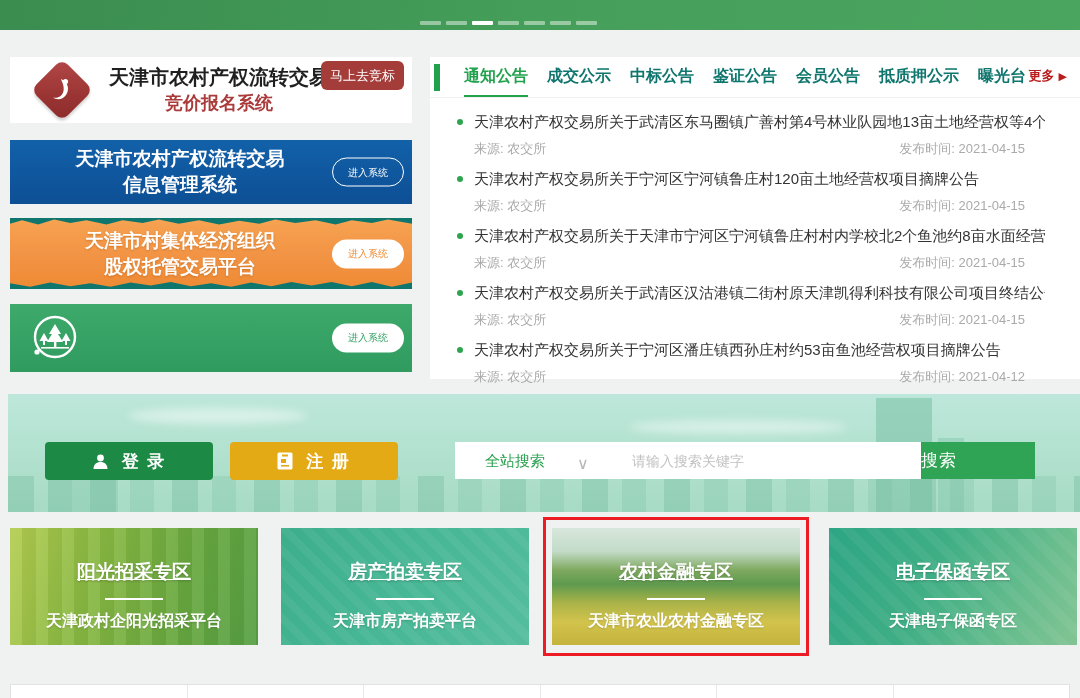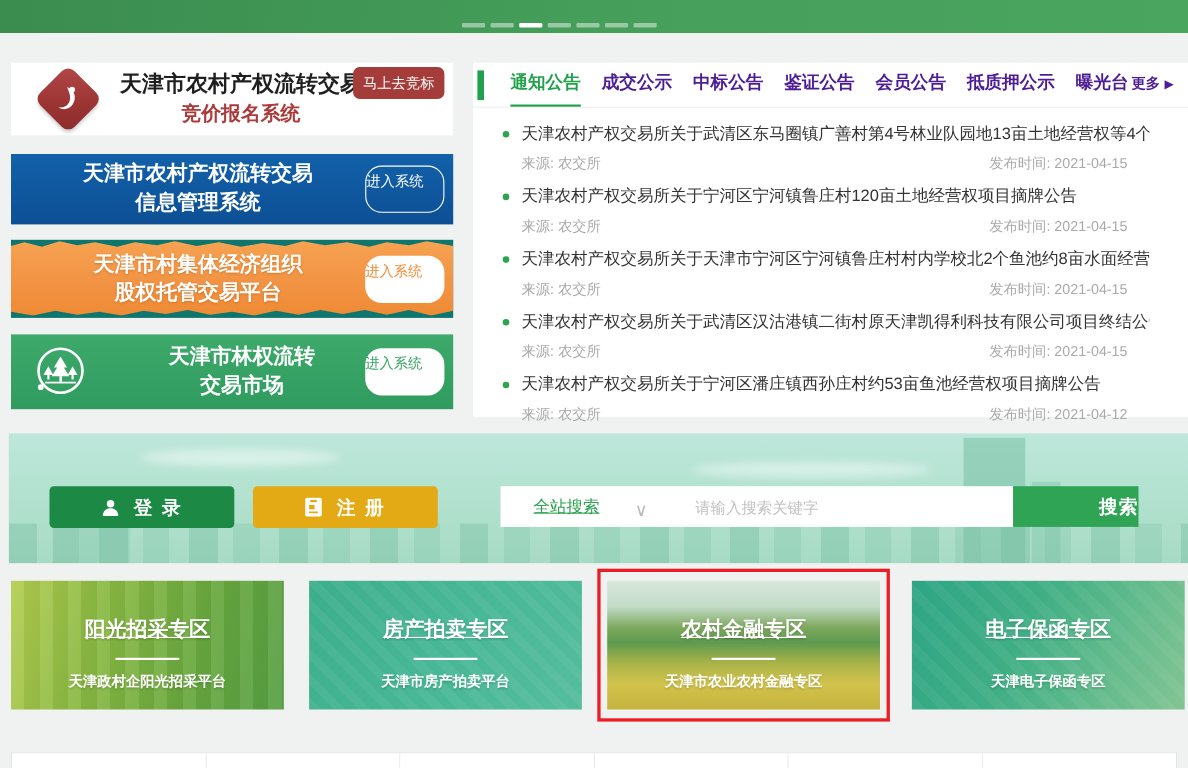--- a/index.html
+++ b/index.html
@@ -26,45 +26,45 @@
   .brand-line1 { font-size:20px; font-weight:bold; color:#1f1f1f; line-height:27px; }
   .brand-line2 { font-size:18px; font-weight:bold; color:#ab3a3a; line-height:25px; }
   .brand-cta { position:absolute; right:8px; top:4px; height:29px; line-height:29px;
     padding:0 9px; background:#a43c3a; color:#fff; font-size:13px; border-radius:6px; cursor:pointer; }
 
   
   .banner { position:absolute; left:10px; width:402px; color:#fff; }
   .banner .btxt { position:absolute; left:0; top:50%; transform:translateY(-50%);
     width:340px; text-align:center; font-size:19px; font-weight:bold; line-height:26px; }
   .enter-btn { position:absolute; right:8px; top:50%; transform:translateY(-50%);
-    width:72px; height:43px; line-height:27px; 
-    border-radius:15px; font-size:13px; cursor:pointer; }
+    width:72px; height:29px; line-height:27px; text-align:center;
+    border-radius:15px; font-size:10px; cursor:pointer; }
   .banner-blue { top:140px; height:64px; background:linear-gradient(180deg,#1261a9,#0d4f95); }
   .banner-blue .enter-btn { border:1px solid #fff; color:#fff; background:transparent; }
   .banner-orange-wrap { top:218px; height:71px; background:#0f766e; }
   .orange-fill { position:absolute; left:0; top:0; right:0; bottom:0;
     background:linear-gradient(180deg,#f6a351 0%,#f29344 55%,#ee8a33 100%);
     clip-path:polygon(0% 8%,3% 3%,7% 9%,11% 2%,15% 7%,19% 3%,24% 9%,28% 3%,33% 7%,37% 2%,42% 8%,47% 3%,52% 9%,57% 4%,62% 8%,66% 2%,71% 7%,76% 3%,81% 9%,85% 3%,90% 7%,94% 2%,100% 8%,100% 91%,95% 97%,90% 90%,85% 96%,80% 90%,75% 95%,70% 90%,65% 96%,60% 91%,55% 97%,50% 92%,45% 96%,40% 90%,35% 95%,30% 91%,25% 97%,20% 92%,15% 96%,10% 91%,5% 97%,0% 92%); }
   .banner-orange-wrap .btxt { text-shadow:0 1px 2px rgba(170,85,10,.45); }
   .banner-orange-wrap .enter-btn { background:#fff; color:#ef8c35; }
   .banner-green { top:304px; height:68px; background:linear-gradient(180deg,#3da96a,#2f9b5f); }
   .banner-green .btxt { left:40px; }
   .banner-green .enter-btn { background:#fff; color:#35a364; }
   .tree-badge { position:absolute; left:20px; top:9px; width:50px; height:50px; }
 
   
   .news-panel { position:absolute; left:430px; top:57px; width:650px; height:322px; background:#fff; }
   .tabbar { position:relative; height:41px; border-bottom:1px solid #f0f0f0;
     display:flex; align-items:flex-start; padding-left:34px; }
   .accent-bar { position:absolute; left:4px; top:7px; width:6px; height:27px; background:#21a14d; }
-  .tab { font-size:16px; font-weight:bold; color:#4c1d95; margin-right:19px;
+  .tab { font-size:16px; font-weight:bold; color:#0f766e; margin-right:19px;
     line-height:38px; cursor:pointer; white-space:nowrap; }
   .tab.active { color:#22a24d; border-bottom:2px solid #22a24d; }
   .more-link { position:absolute; right:13px; top:0; line-height:38px; font-size:13px;
-    font-weight:bold; color:#4c1d95; cursor:pointer; }
+    font-weight:bold; color:#b91c1c; cursor:pointer; }
   .more-link .tri { font-size:11px; margin-left:4px; }
   .news-list { padding:13px 35px 0 27px; }
   .news-item { margin-bottom:10px; cursor:pointer; }
   .title-row { display:flex; align-items:center; }
   .bullet { flex:none; width:6px; height:6px; border-radius:50%; background:#2ea44f; margin-right:11px; }
   .news-title { font-size:15px; color:#333; line-height:21px; white-space:nowrap; overflow:hidden; }
   .meta-row { display:flex; justify-content:space-between; margin:8px 20px 0 17px;
     font-size:13px; color:#aaaaaa; }
 
   
@@ -80,35 +80,35 @@
   .tower { position:absolute; background:rgba(128,197,170,.62); }
   .t1 { left:868px; top:4px; width:56px; height:114px; }
   .t2 { left:930px; top:44px; width:26px; height:74px; background:rgba(128,197,170,.45); }
   .t3 { left:40px; top:70px; width:70px; height:48px; background:rgba(128,197,170,.35); }
   .hero-btn { position:absolute; top:48px; width:168px; height:38px; border-radius:4px;
     display:flex; align-items:center; justify-content:center; gap:13px;
     color:#fff; font-size:17px; font-weight:bold; letter-spacing:2px; cursor:pointer; }
   .login-btn { left:37px; background:#1c8a45; }
   .register-btn { left:222px; background:#e3aa16; }
   .searchbar { position:absolute; left:447px; top:48px; width:466px; height:37px; background:#fff; }
-  .scope { position:absolute; left:30px; top:0; line-height:37px; font-size:15px; color:#2ba14f; cursor:pointer;text-decoration:underline; }
+  .scope { position:absolute; left:30px; top:0; line-height:37px; font-size:15px; color:#2ba14f; cursor:pointer; }
   .chevron { position:absolute; left:122px; top:12px; color:#b8b8b8; }
   .searchbar input { width:100%; height:100%; border:0; outline:none; text-align:center;
     font-size:14px; color:#555; font-family:inherit; background:transparent; }
   .searchbar input::placeholder { color:#c2c2c2; }
   .search-btn { position:absolute; left:913px; top:48px; width:114px; height:37px;
-    background:#2fa455; color:#fff; font-size:17px; text-align:right; line-height:37px;
-    cursor:pointer; font-weight:bold; letter-spacing:1px; }
+    background:#2fa455; color:#fff; font-size:17px; text-align:left; line-height:37px;
+    cursor:pointer; font-weight:normal; letter-spacing:1px; }
 
   
   .zone { position:absolute; top:528px; width:248px; height:117px; color:#fff;
     text-align:center; overflow:hidden; cursor:pointer; }
   .zone-title { margin-top:31px; font-size:19px; font-weight:bold; text-shadow:0 1px 2px rgba(0,0,0,.18);text-decoration:underline; }
   .zone-divider { width:58px; height:2px; background:#fff; margin:13px auto 0; }
-  .zone-sub { margin-top:11px; font-size:13px; font-weight:bold; text-shadow:0 1px 2px rgba(0,0,0,.15); }
+  .zone-sub { margin-top:11px; font-size:16px; font-weight:bold; text-shadow:0 1px 2px rgba(0,0,0,.15); }
   .z1 { left:10px;
     background:repeating-linear-gradient(90deg,rgba(255,255,255,.07) 0 12px,rgba(0,0,0,.04) 12px 26px),
     linear-gradient(105deg,#b4cd50 0%,#8cba43 30%,#68a83e 68%,#569f44 100%); }
   .z2 { left:281px;
     background:repeating-linear-gradient(45deg,rgba(255,255,255,.05) 0 8px,rgba(255,255,255,0) 8px 16px),
     linear-gradient(120deg,#3dae8b 0%,#47b795 50%,#55bd9d 100%); }
   .z3 { left:552px;
     background:linear-gradient(180deg,#d8e7dc 0%,#c2dbc7 20%,#7fa95f 36%,#5e9a4e 48%,#a9b348 64%,#d2c34d 80%,#c4b43e 100%); }
   .z4 { left:829px;
     background:repeating-linear-gradient(45deg,rgba(255,255,255,.05) 0 9px,rgba(255,255,255,0) 9px 18px),
@@ -175,24 +175,20 @@
       <circle cx="7" cy="39" r="2.6" fill="#ffffff"></circle>
       <path d="M25 11 L31 21 L28 21 L33 29 L17 29 L22 21 L19 21 Z" fill="#ffffff"></path>
       <rect x="24" y="29" width="2.4" height="5" fill="#ffffff"></rect>
       <path d="M14 20 L18.5 28 L9.5 28 Z" fill="#ffffff"></path>
       <rect x="13" y="28" width="2" height="4" fill="#ffffff"></rect>
       <path d="M36 20 L40.5 28 L31.5 28 Z" fill="#ffffff"></path>
       <rect x="35" y="28" width="2" height="4" fill="#ffffff"></rect>
       <rect x="11" y="34" width="28" height="1.6" fill="#ffffff"></rect>
     </svg>
   </div>
-  <div class="btxt">
-    <div>天津市林权流转</div>
-    <div>交易市场</div>
-  </div>
   <div class="enter-btn">进入系统</div>
 </div>
 
 <div class="news-panel">
   <div class="tabbar">
     <div class="accent-bar"></div>
     <span class="tab active">通知公告</span>
     <span class="tab">成交公示</span>
     <span class="tab">中标公告</span>
     <span class="tab">鉴证公告</span>

